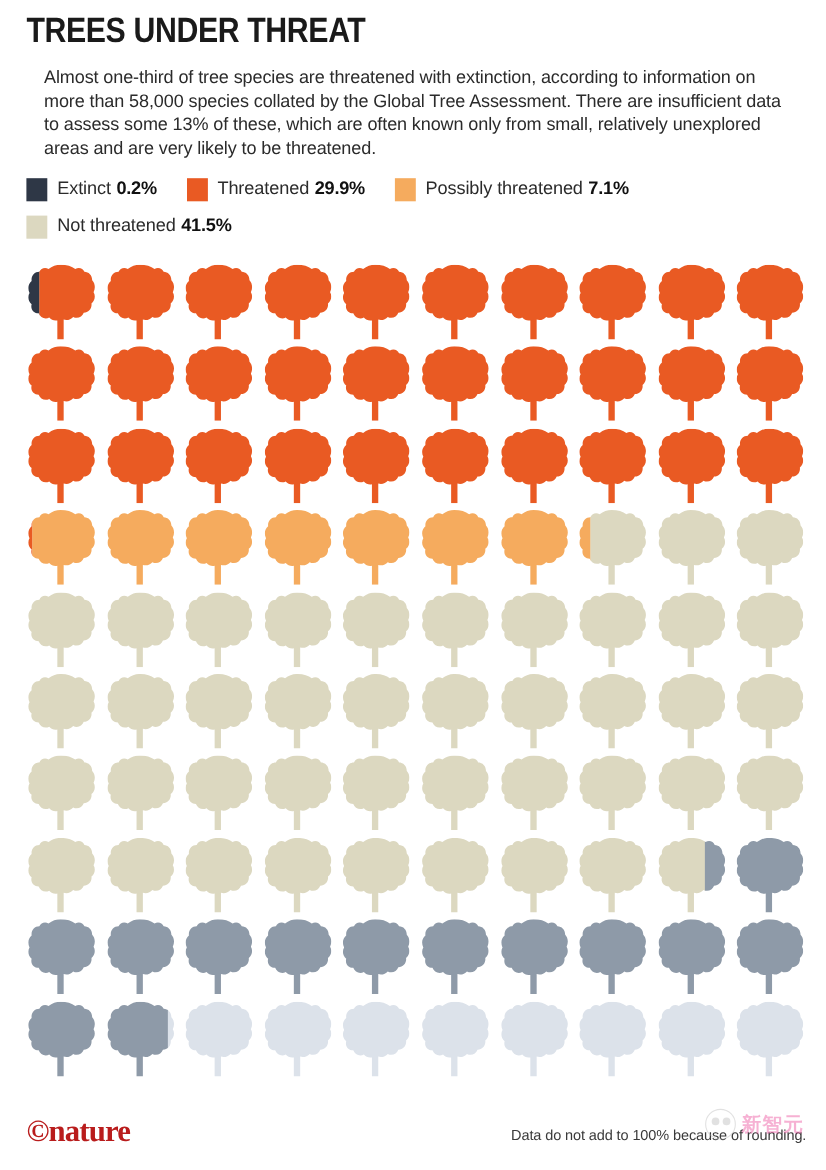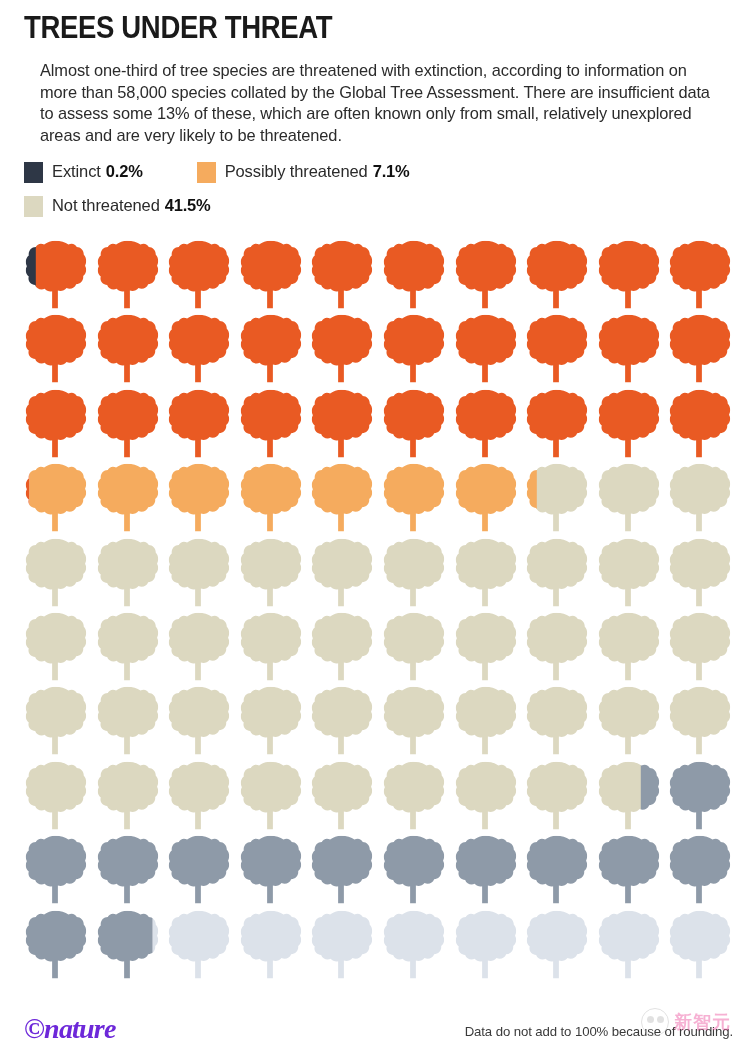--- a/index.html
+++ b/index.html
@@ -116,24 +116,23 @@
     width: 751px;
     height: 60px;
   }
   #nature-logo {
     position: absolute;
     left: 24px;
     top: 10px;
     font-family: "Liberation Serif", serif;
     font-size: 28px;
     font-weight: 700;
-    color: #6d28d9;
+    color: #b91c1c;
     letter-spacing: -0.8px;
     line-height: 30px;
-    font-style: italic;
   }
   #footnote {
     position: absolute;
     right: 18px;
     top: 20px;
     font-size: 13.2px;
     color: #3a3a3a;
     letter-spacing: -0.1px;
     white-space: nowrap;
   }
@@ -184,20 +183,25 @@
 </div>
 
 <div id="legend">
   <div class="legend-row">
     <div class="legend-item">
       <span class="legend-swatch" style="background:#2e3746"></span>
       <span class="legend-label">Extinct</span>
       <span class="legend-value">0.2%</span>
     </div>
     <span class="legend-gap"></span>
+    <div class="legend-item">
+      <span class="legend-swatch" style="background:#e95a23"></span>
+      <span class="legend-label">Threatened</span>
+      <span class="legend-value">29.9%</span>
+    </div>
     <span class="legend-gap"></span>
     <div class="legend-item">
       <span class="legend-swatch" style="background:#f5ab5e"></span>
       <span class="legend-label">Possibly threatened</span>
       <span class="legend-value">7.1%</span>
     </div>
   </div>
 
   <div class="legend-row">
     <div class="legend-item">

